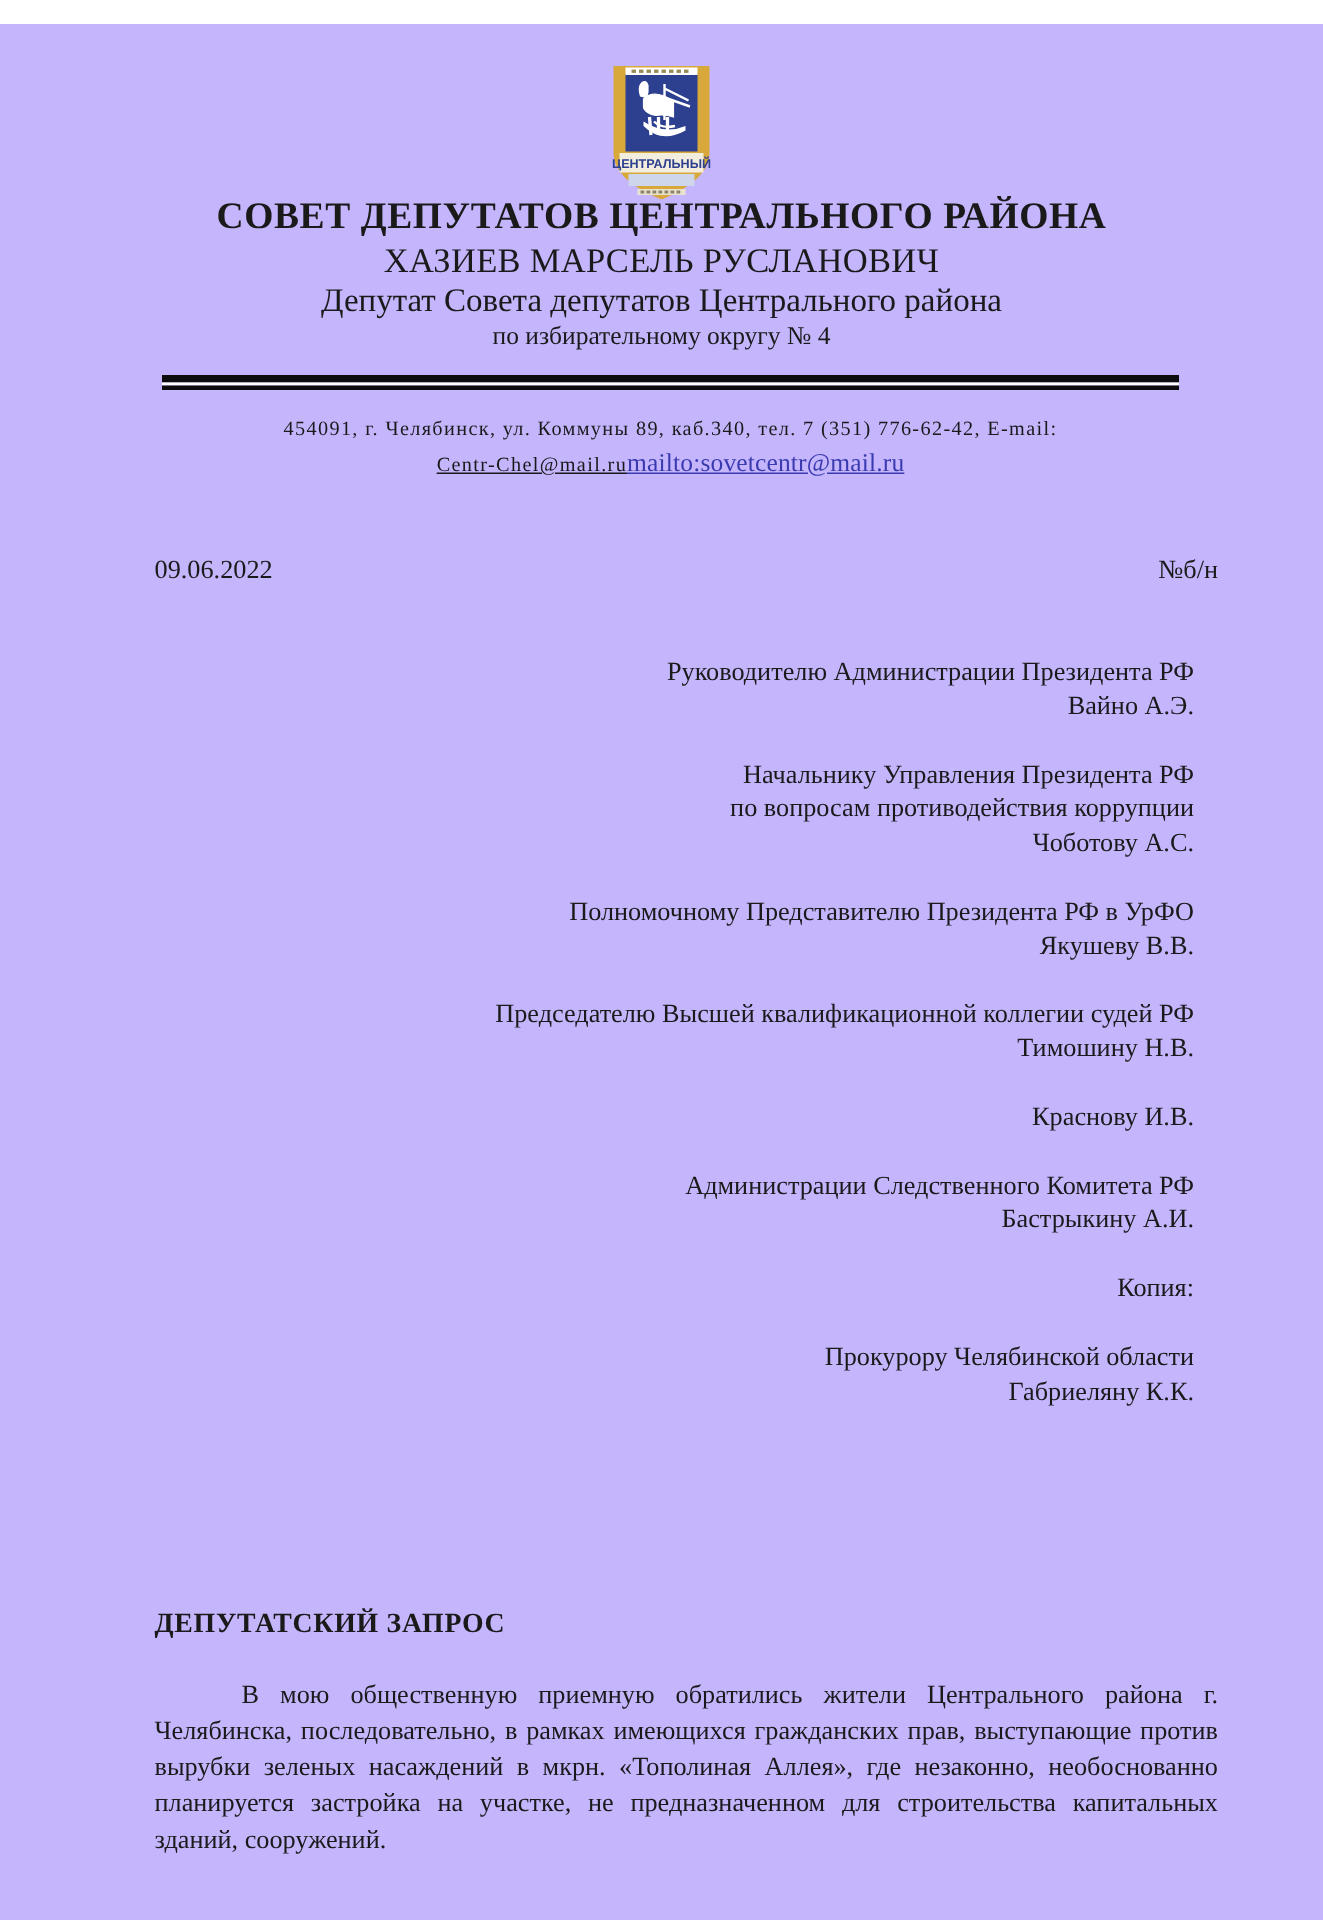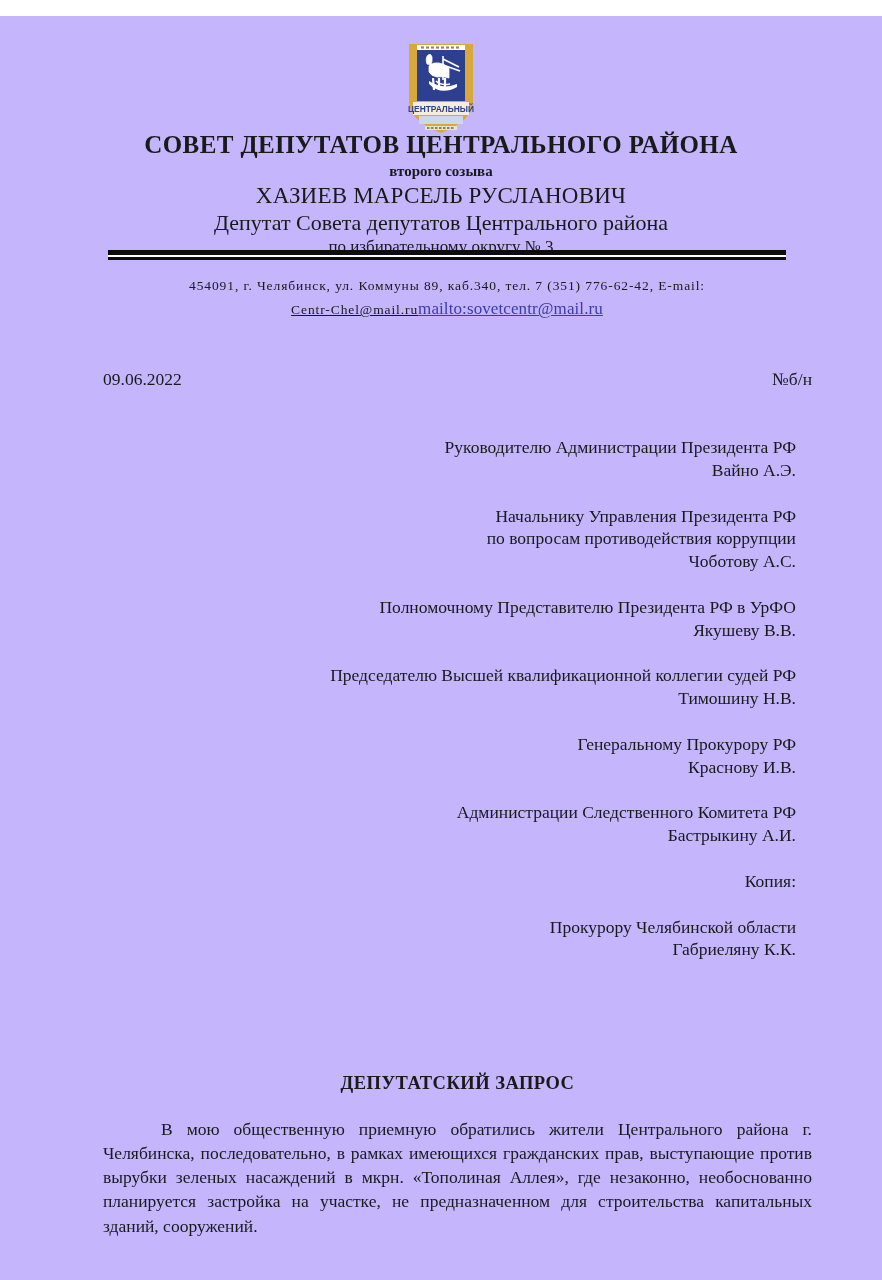--- a/index.html
+++ b/index.html
@@ -159,21 +159,20 @@
     margin-bottom: 23px;
     white-space: nowrap;
   }
 
   
   .doc-heading {
     position: absolute;
     left: 103px;
     right: 70px;
     top: 1057px;
-    text-align: center;
     font-weight: bold;
     font-size: 18.5px;
     letter-spacing: 0.5px;
   }
 
   
   .body-text {
     position: absolute;
     left: 103px;
     right: 70px;
@@ -236,24 +235,23 @@
         <rect x="36" y="87" width="2.5" height="2"></rect>
         <rect x="40" y="87" width="2.5" height="2"></rect>
         <rect x="44" y="87" width="2.5" height="2"></rect>
         <rect x="48" y="87" width="2.5" height="2"></rect>
       </g>
     </svg>
   </div>
 
   <div class="letterhead">
     <div class="org-title">СОВЕТ ДЕПУТАТОВ ЦЕНТРАЛЬНОГО РАЙОНА</div>
-    <div class="convocation">второго созыва</div>
     <div class="deputy-name">ХАЗИЕВ МАРСЕЛЬ РУСЛАНОВИЧ</div>
     <div class="deputy-role">Депутат Совета депутатов Центрального района</div>
-    <div class="deputy-district">по избирательному округу № 3</div>
+    <div class="deputy-district">по избирательному округу № 4</div>
   </div>
 
   <div class="rule">
     <div class="thick"></div>
     <div class="gap"></div>
     <div class="thin"></div>
   </div>
 
   <div class="contacts">
     <div>454091, г. Челябинск, ул. Коммуны 89, каб.340, тел. 7 (351) 776-62-42, E-mail:</div>
@@ -284,21 +282,20 @@
       <div>Полномочному Представителю Президента РФ в УрФО</div>
       <div>Якушеву В.В.</div>
     </div>
 
     <div class="addressee-block">
       <div>Председателю Высшей квалификационной коллегии судей РФ</div>
       <div>Тимошину Н.В.</div>
     </div>
 
     <div class="addressee-block">
-      <div>Генеральному Прокурору РФ</div>
       <div>Краснову И.В.</div>
     </div>
 
     <div class="addressee-block">
       <div>Администрации Следственного Комитета РФ</div>
       <div>Бастрыкину А.И.</div>
     </div>
 
 
     <div class="copy-label">Копия:</div>

